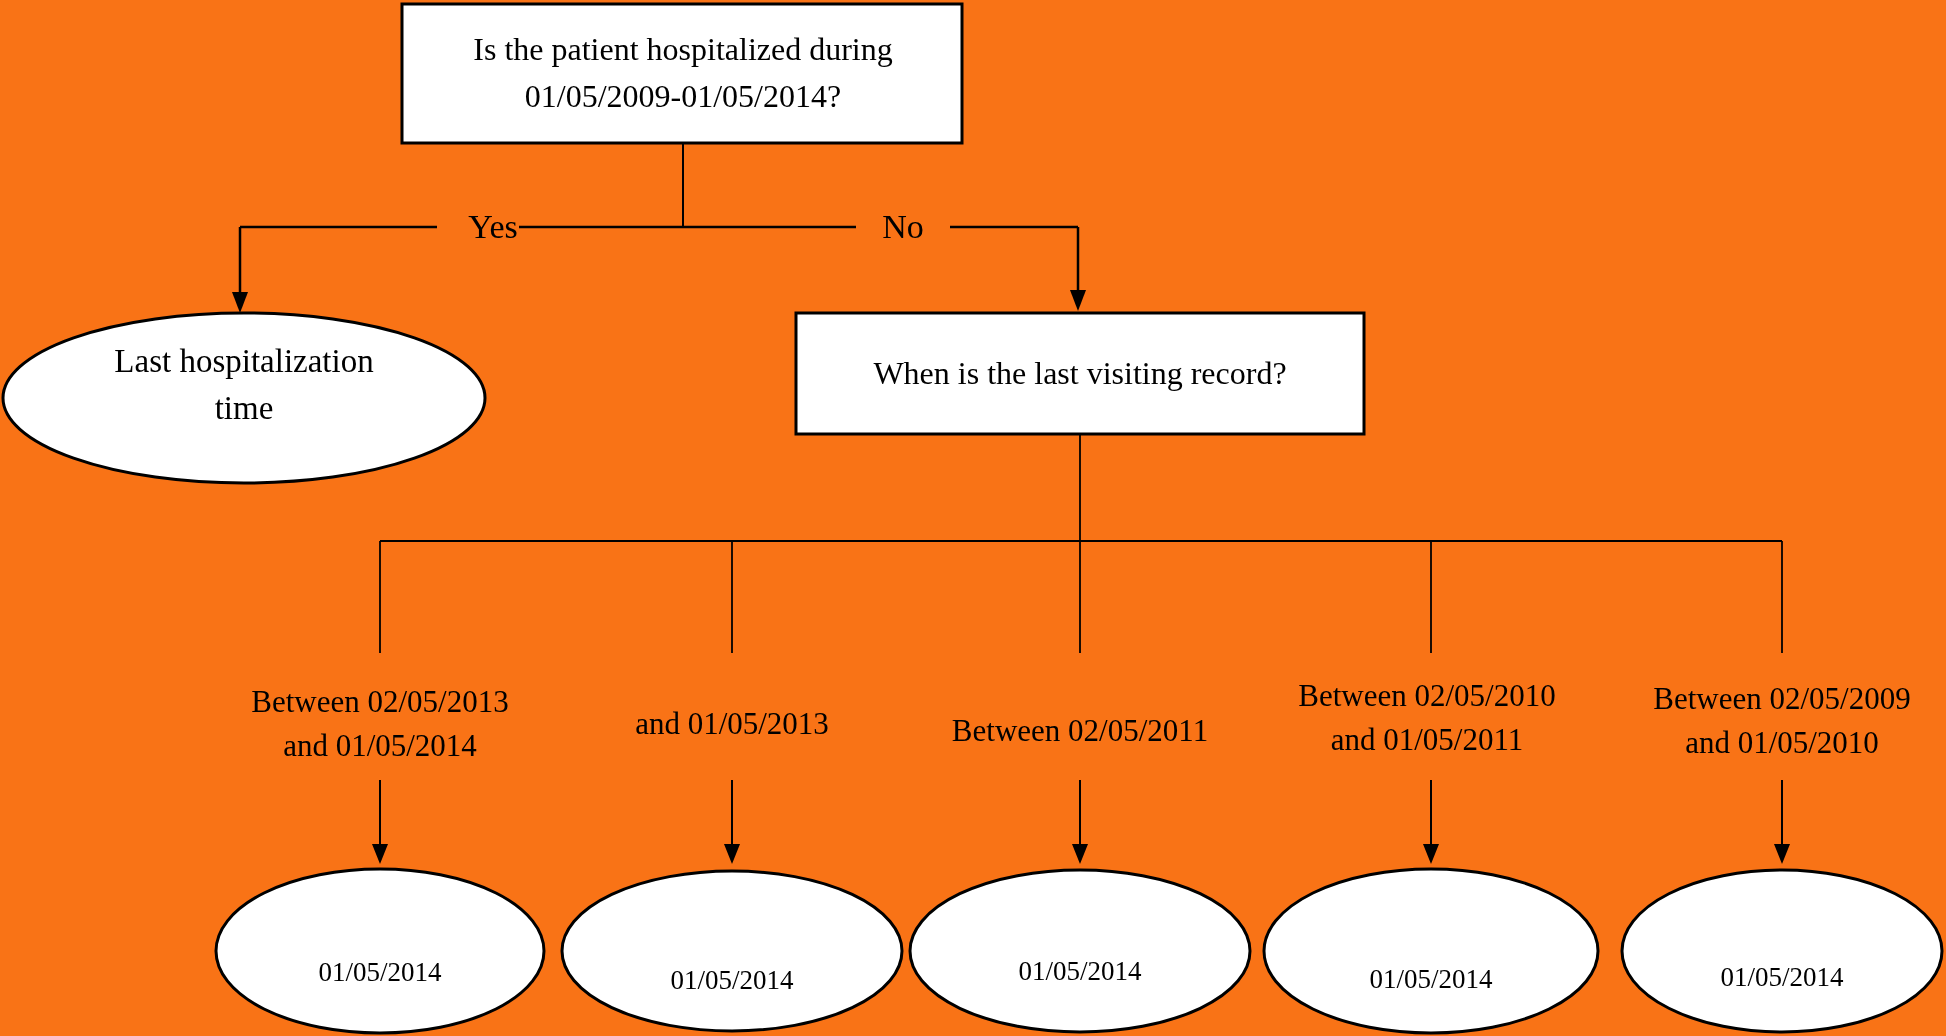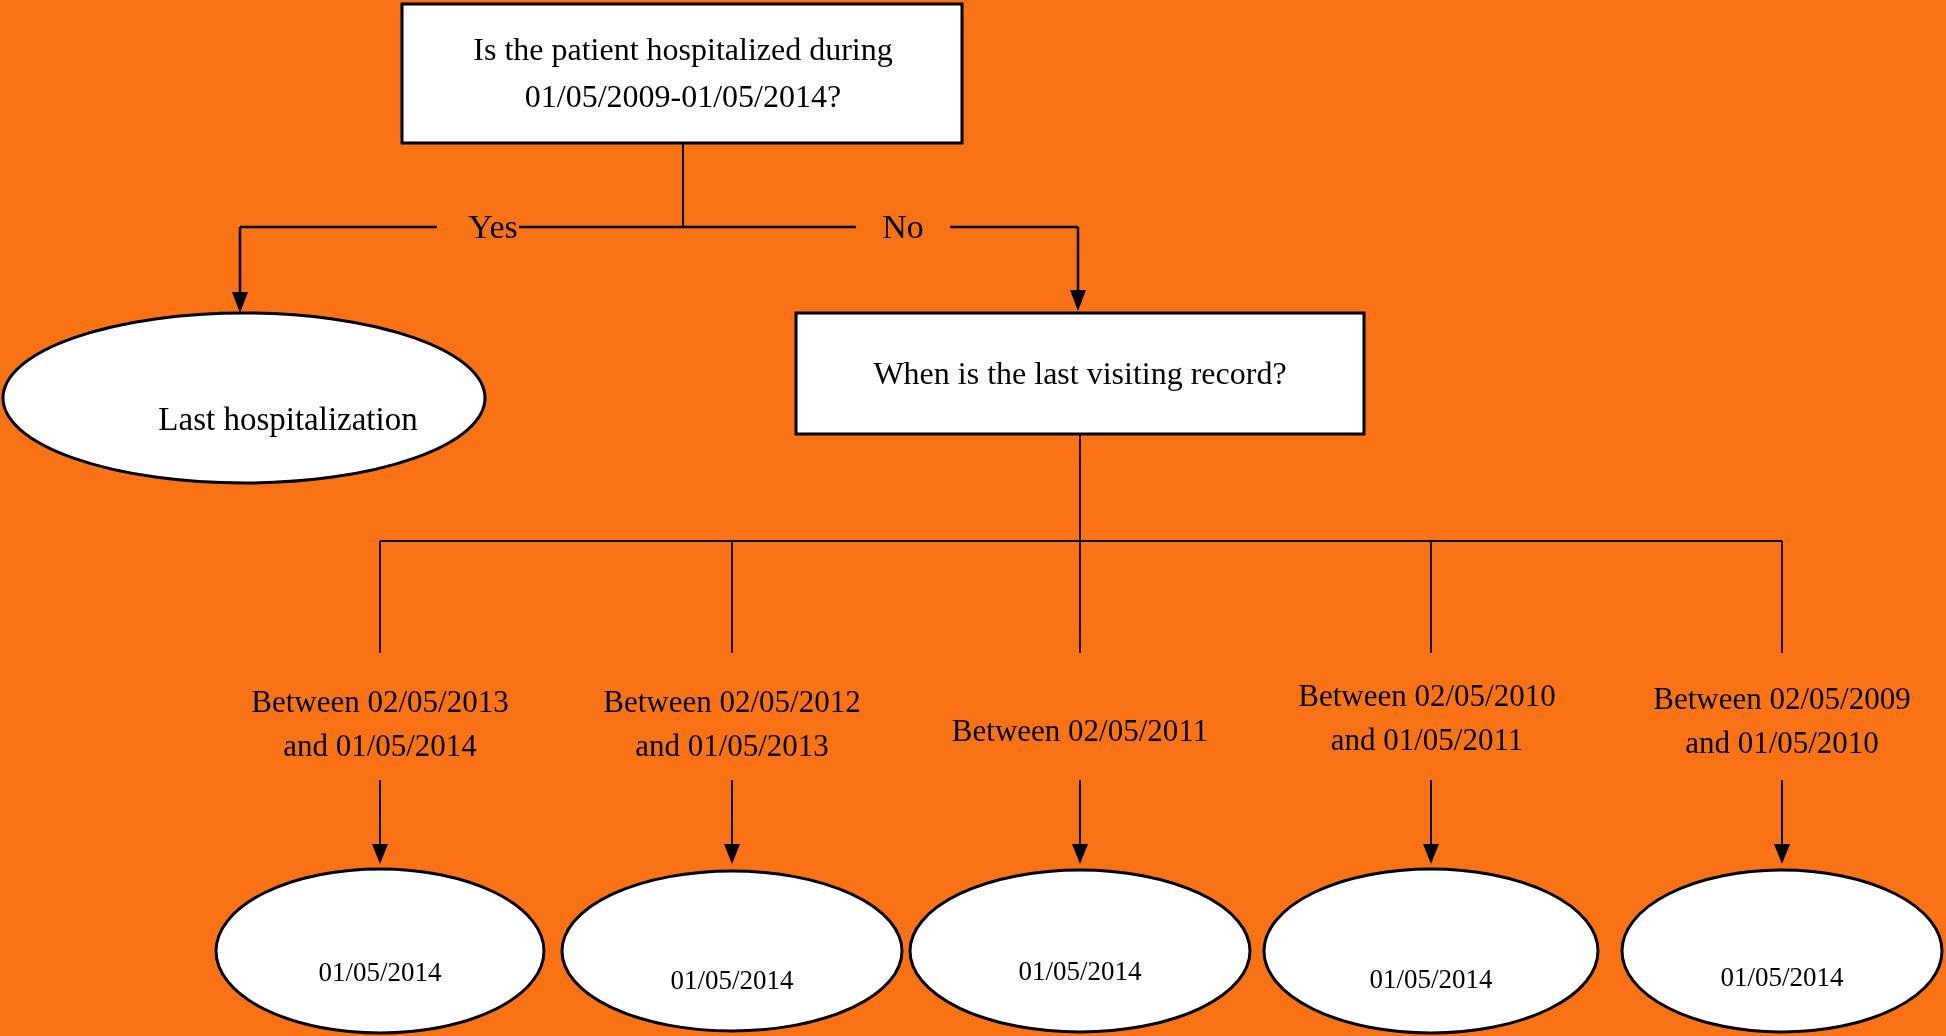--- a/index.html
+++ b/index.html
@@ -84,32 +84,32 @@
   </svg>
 
   <div class="txt q-text" style="left:683px; top:73px;">
     <div>Is the patient hospitalized during</div>
     <div>01/05/2009-01/05/2014?</div>
   </div>
 
   <div class="txt edge-lbl" style="left:477px; top:227px;margin-left:16px;">Yes</div>
   <div class="txt edge-lbl" style="left:903px; top:227px;">No</div>
 
-  <div class="txt ell-text" style="left:244px; top:419px;margin-left:44px;">
+  <div class="txt ell-text" style="left:244px; top:385px;">
     <div>Last hospitalization</div>
+    <div>time</div>
   </div>
 
   <div class="txt q-text" style="left:1080px; top:373px;">When is the last visiting record?</div>
 
   <div class="txt cond-lbl" style="left:380px; top:724px;">
     <div>Between 02/05/2013</div>
     <div>and 01/05/2014</div>
   </div>
   <div class="txt cond-lbl" style="left:732px; top:724px;">
-    <div>Between 02/05/2012</div>
     <div>and 01/05/2013</div>
   </div>
   <div class="txt cond-lbl" style="left:1080px; top:731px;">
     <div>Between 02/05/2011</div>
   </div>
   <div class="txt cond-lbl" style="left:1427px; top:718px;">
     <div>Between 02/05/2010</div>
     <div>and 01/05/2011</div>
   </div>
   <div class="txt cond-lbl" style="left:1782px; top:721px;font-family:Liberation Serif, serif;">

